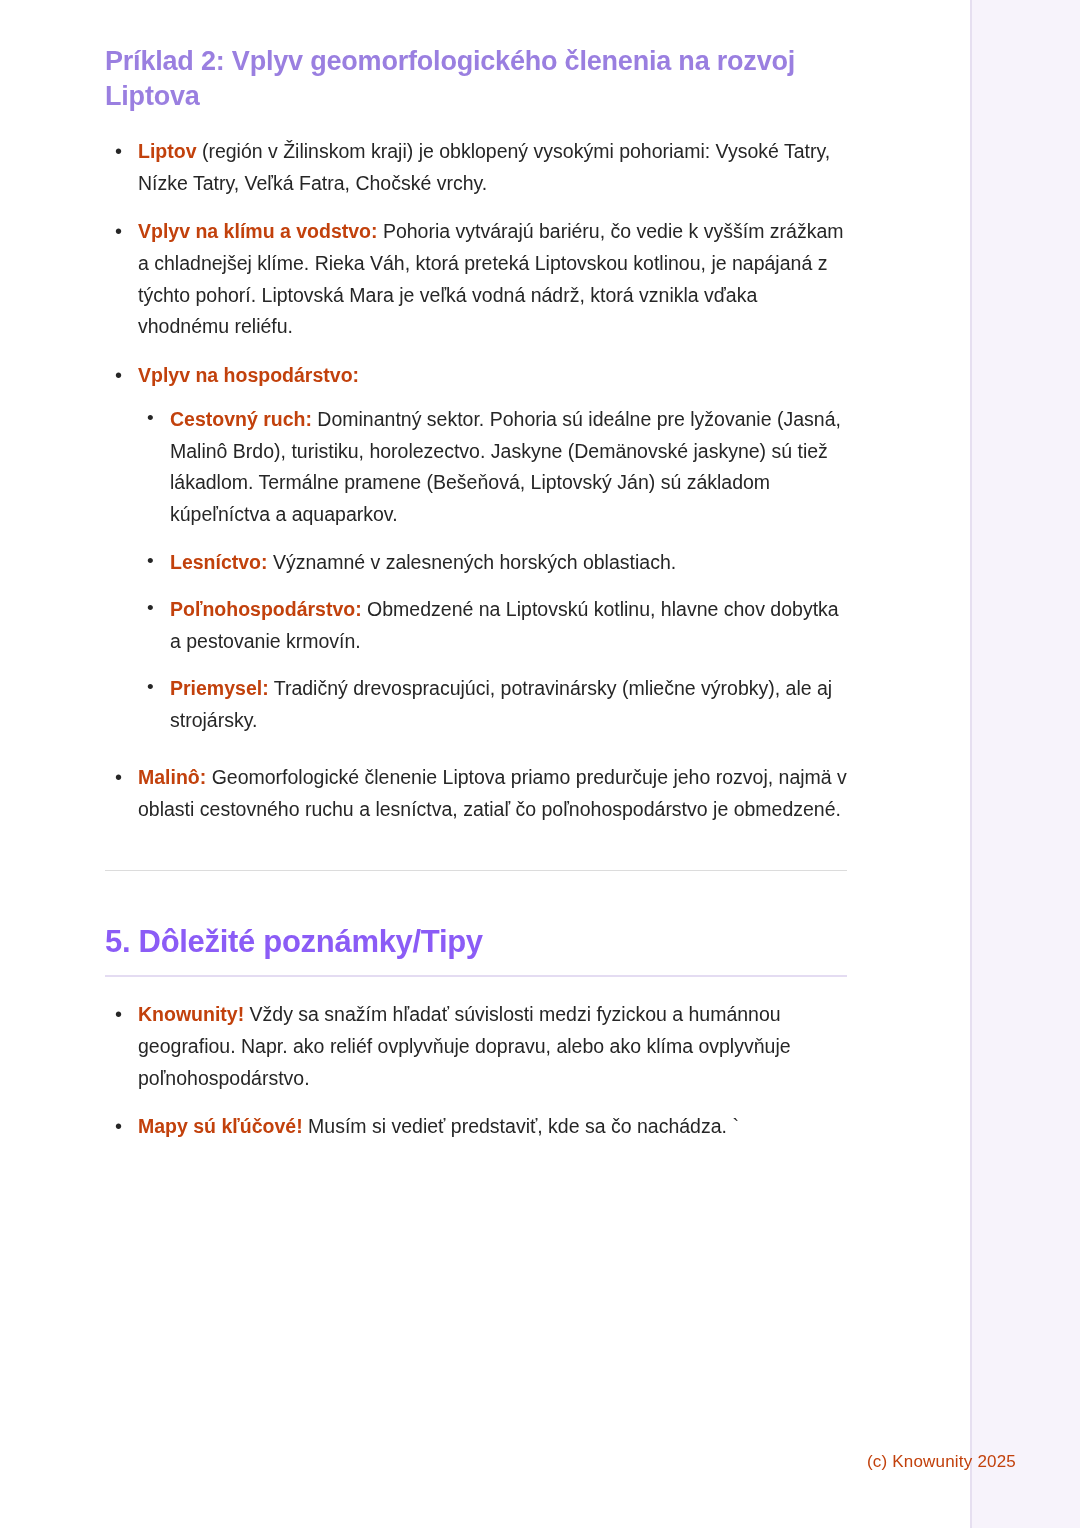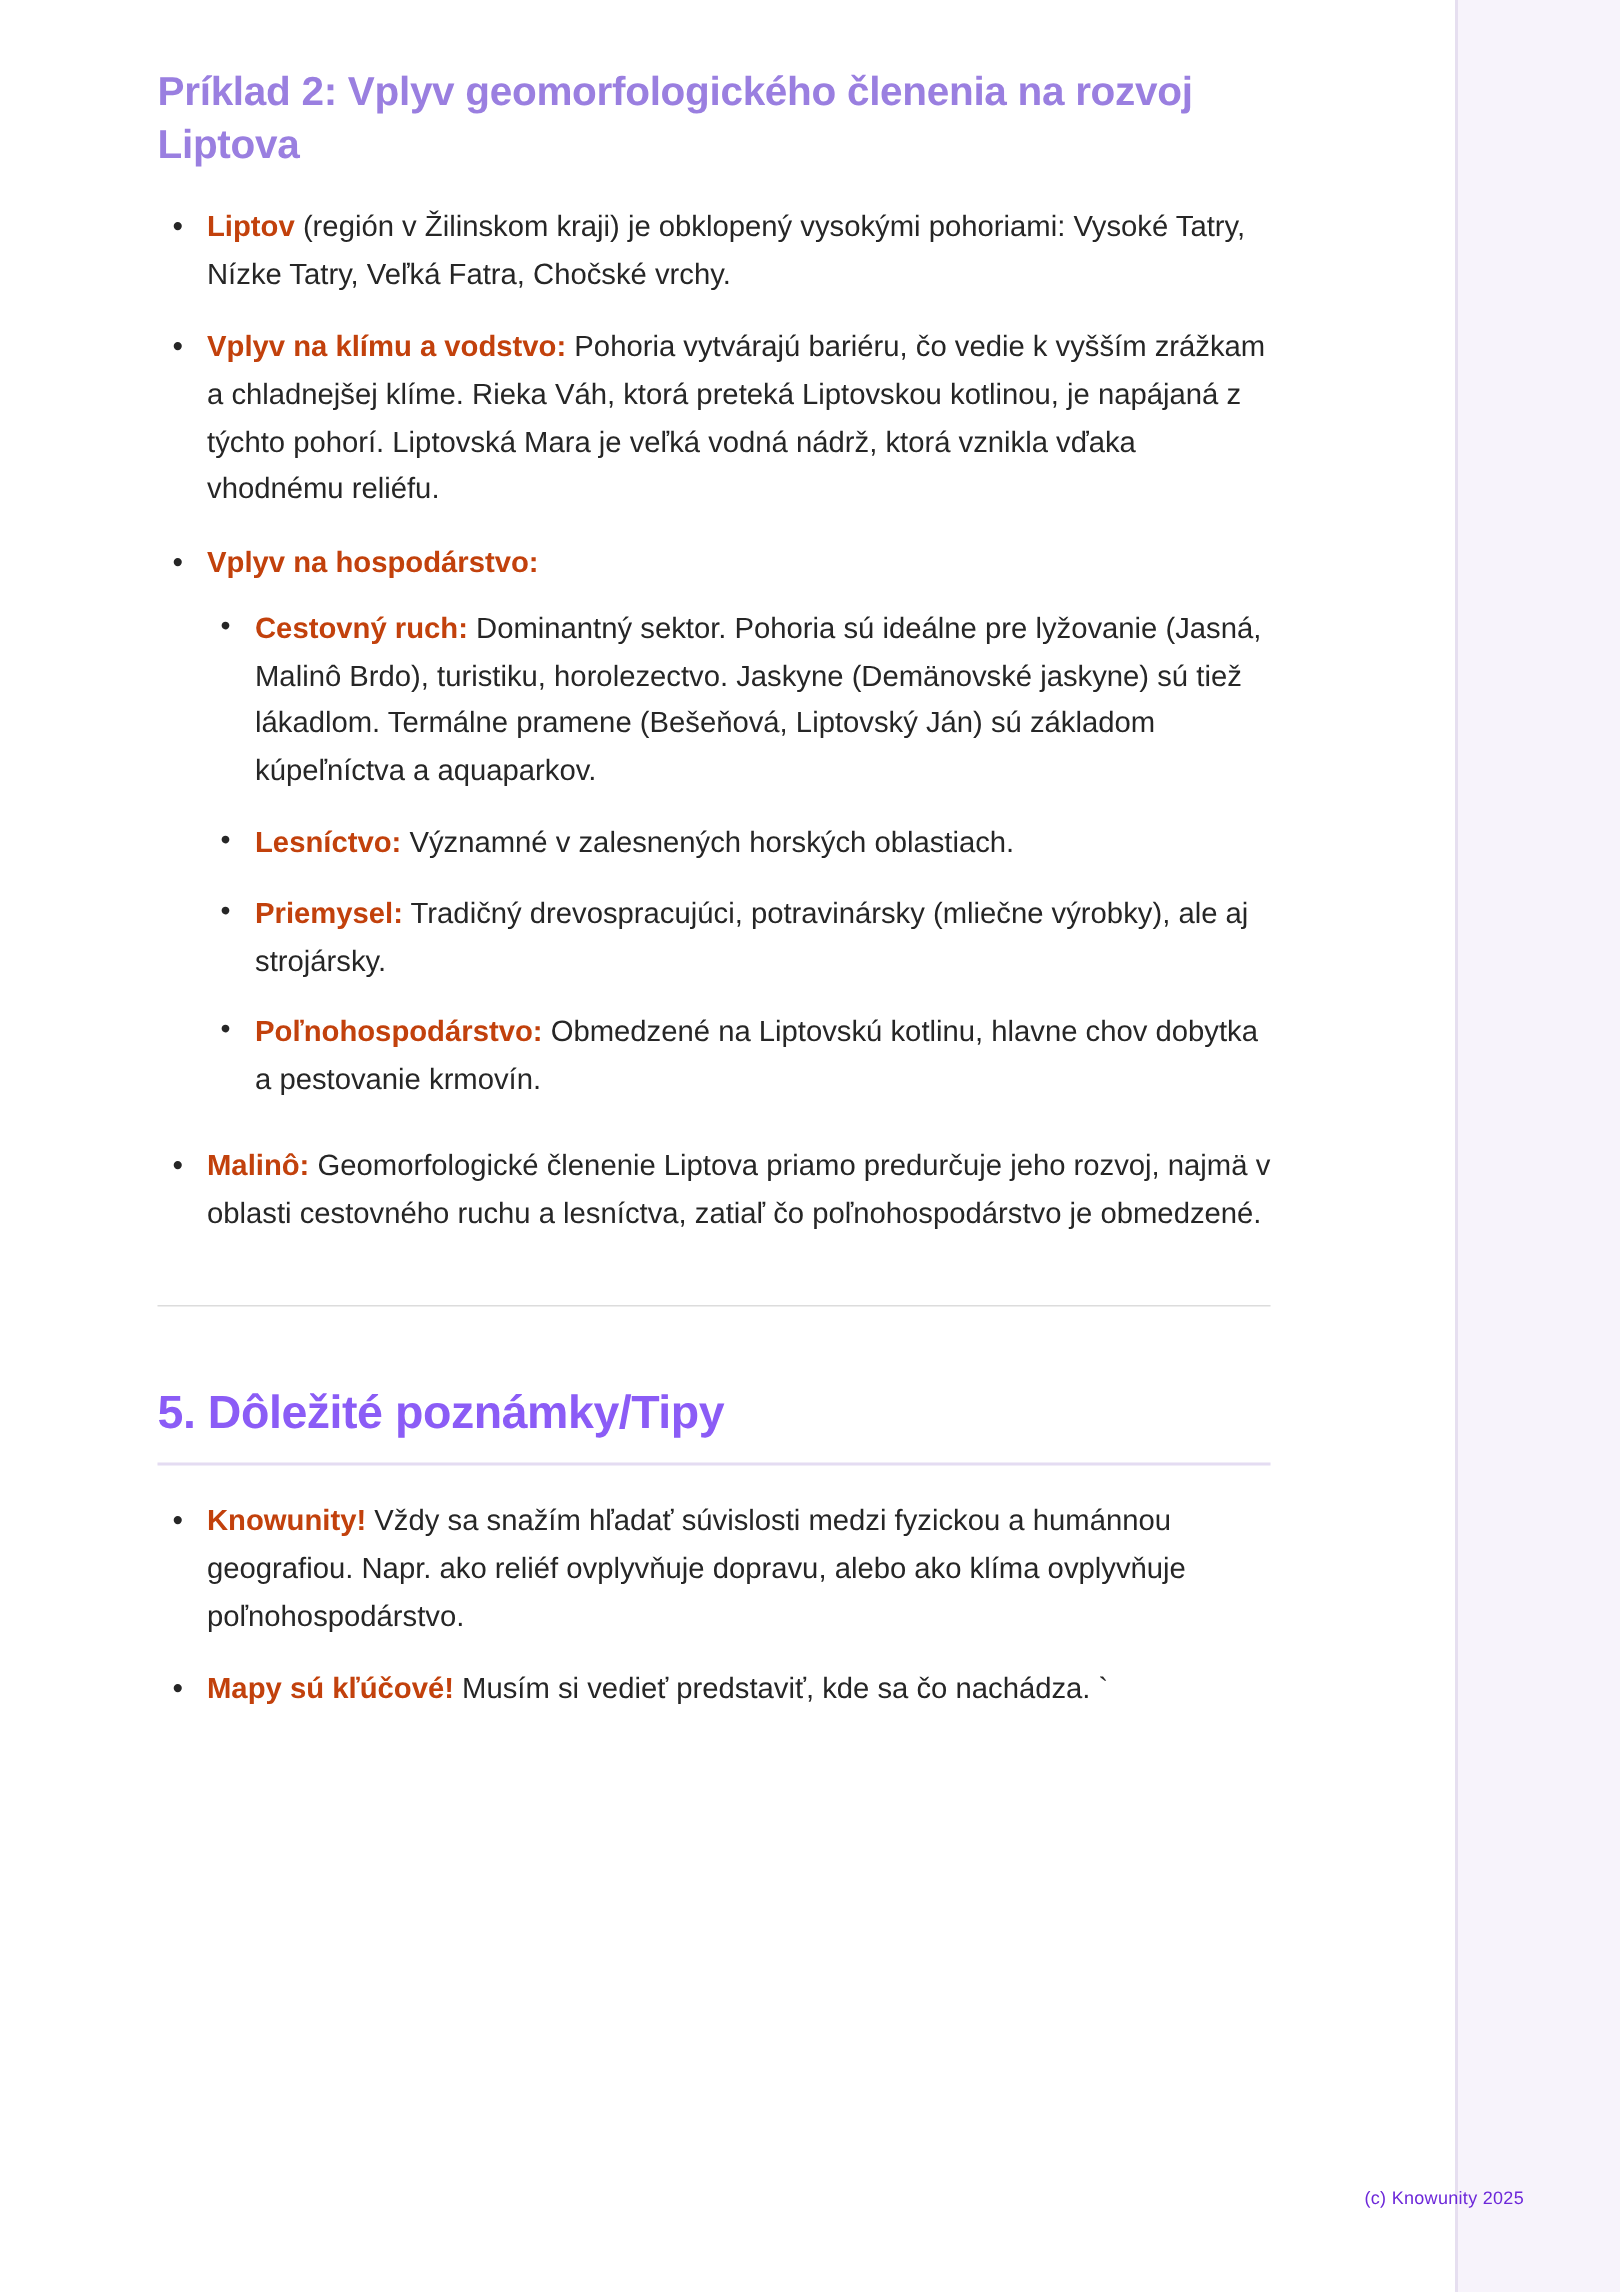--- a/index.html
+++ b/index.html
@@ -117,22 +117,22 @@
     line-height: 1.62;
   }
   b, .b {
     font-weight: bold;
     color: #c2410c;
   }
   .footer {
     position: absolute;
     right: 64px;
     bottom: 56px;
-    font-size: 12px;
-    color: #6d28d9;
+    font-size: 17px;
+    color: #c2410c;
     letter-spacing: 0.2px;
   }
   .tail-space { margin-top: 26px; }
 </style>
 </head>
 <body>
 
 <div class="page">
 
   <div class="right-band"></div>
@@ -155,24 +155,24 @@
       <li>
         <span class="b">Vplyv na hospodárstvo:</span><span></span>
         <ul class="l2">
           <li>
             <span class="b">Cestovný ruch:</span><span> Dominantný sektor. Pohoria sú ideálne pre lyžovanie (Jasná, Malinô Brdo), turistiku, horolezectvo. Jaskyne (Demänovské jaskyne) sú tiež lákadlom. Termálne pramene (Bešeňová, Liptovský Ján) sú základom kúpeľníctva a aquaparkov.</span>
           </li>
           <li>
             <span class="b">Lesníctvo:</span><span> Významné v zalesnených horských oblastiach.</span>
           </li>
           <li>
-            <span class="b">Priemysel:</span><span> Tradičný drevospracujúci, potravinársky (mliečne výrobky), ale aj strojársky.</span>
+            <span class="b">Poľnohospodárstvo:</span><span> Obmedzené na Liptovskú kotlinu, hlavne chov dobytka a pestovanie krmovín.</span>
           </li>
           <li>
-            <span class="b">Poľnohospodárstvo:</span><span> Obmedzené na Liptovskú kotlinu, hlavne chov dobytka a pestovanie krmovín.</span>
+            <span class="b">Priemysel:</span><span> Tradičný drevospracujúci, potravinársky (mliečne výrobky), ale aj strojársky.</span>
           </li>
         </ul>
       </li>
 
       <li class="tail-space">
         <span class="b">Malinô:</span><span> Geomorfologické členenie Liptova priamo predurčuje jeho rozvoj, najmä v oblasti cestovného ruchu a lesníctva, zatiaľ čo poľnohospodárstvo je obmedzené.</span>
       </li>
 
     </ul>
 

